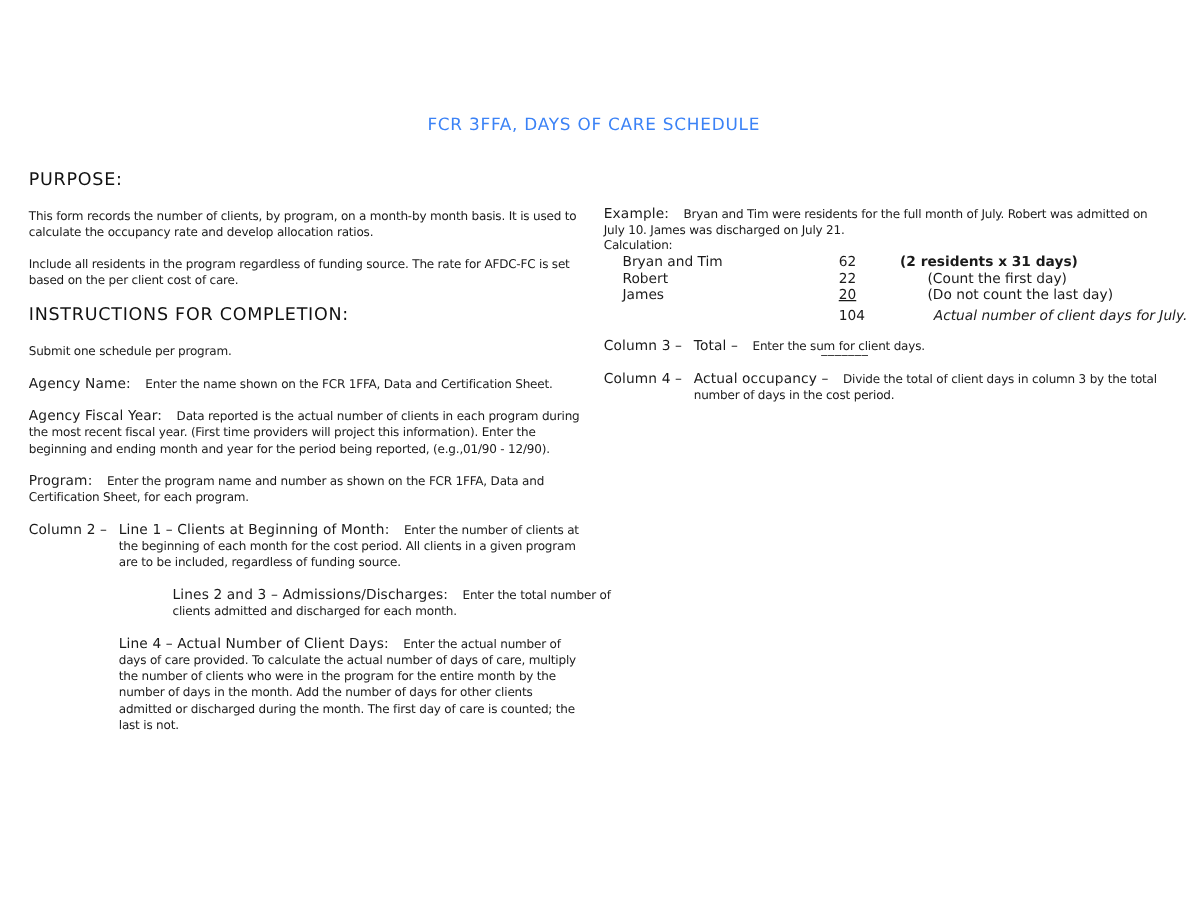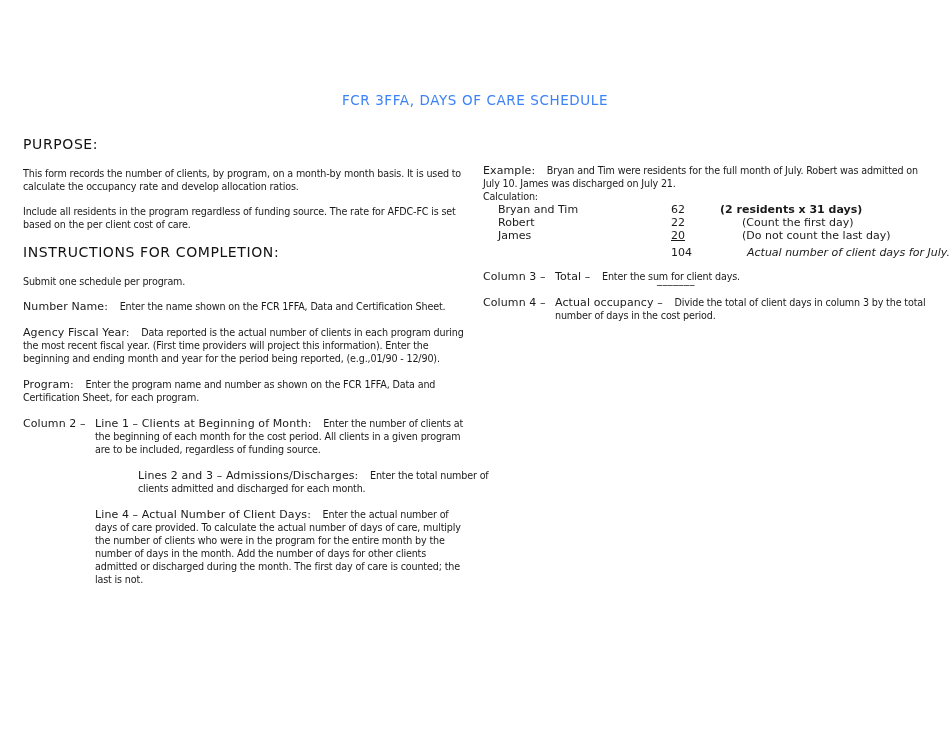--- a/index.html
+++ b/index.html
@@ -29,21 +29,21 @@
 <div class="abs h2" style="left:23px; top:136px;text-align:right;">PURPOSE:</div>
 
 <div class="abs p" style="left:23px; top:167px; width:440px;">This form records the number of clients, by program, on a month-by month basis. It is used to calculate the occupancy rate and develop allocation ratios.</div>
 <div class="abs p" style="left:23px; top:205px; width:440px;">Include all residents in the program regardless of funding source. The rate for AFDC-FC is set based on the per client cost of care.</div>
 
 <div class="abs h2" style="left:23px; top:244px;">INSTRUCTIONS FOR COMPLETION:</div>
 
 <div class="abs p" style="left:23px; top:275px; width:440px;">Submit one schedule per program.</div>
 
 <div class="abs p" style="left:23px; top:300px; width:445px;">
-  <span class="lbl">Number Name:</span>&nbsp;&nbsp;&nbsp;
+  <span class="lbl">Agency Name:</span>&nbsp;&nbsp;&nbsp;
   <span>Enter the name shown on the FCR 1FFA, Data and Certification Sheet.</span>
 </div>
 
 <div class="abs p" style="left:23px; top:326px; width:445px;">
   <span class="lbl">Agency Fiscal Year:</span>&nbsp;&nbsp;&nbsp;
   <span>Data reported is the actual number of clients in each program during the most recent fiscal year.  (First time providers will project this information).  Enter the beginning and ending month and year for the period being reported, (e.g.,01/90 - 12/90).</span>
 </div>
 
 <div class="abs p" style="left:23px; top:378px; width:440px;">
   <span class="lbl">Program:</span>&nbsp;&nbsp;&nbsp;

